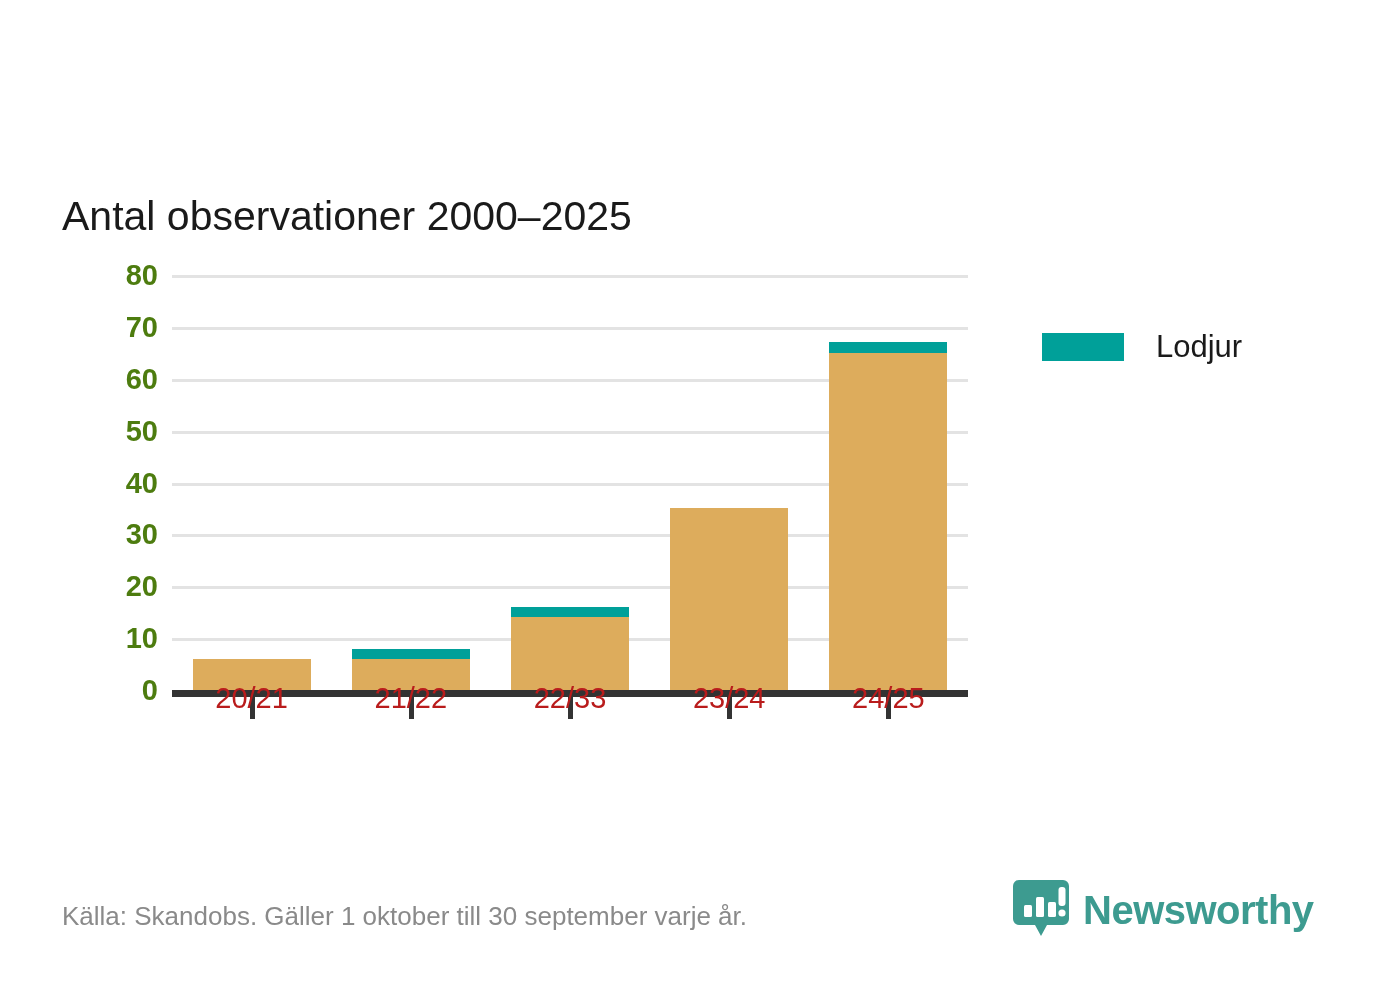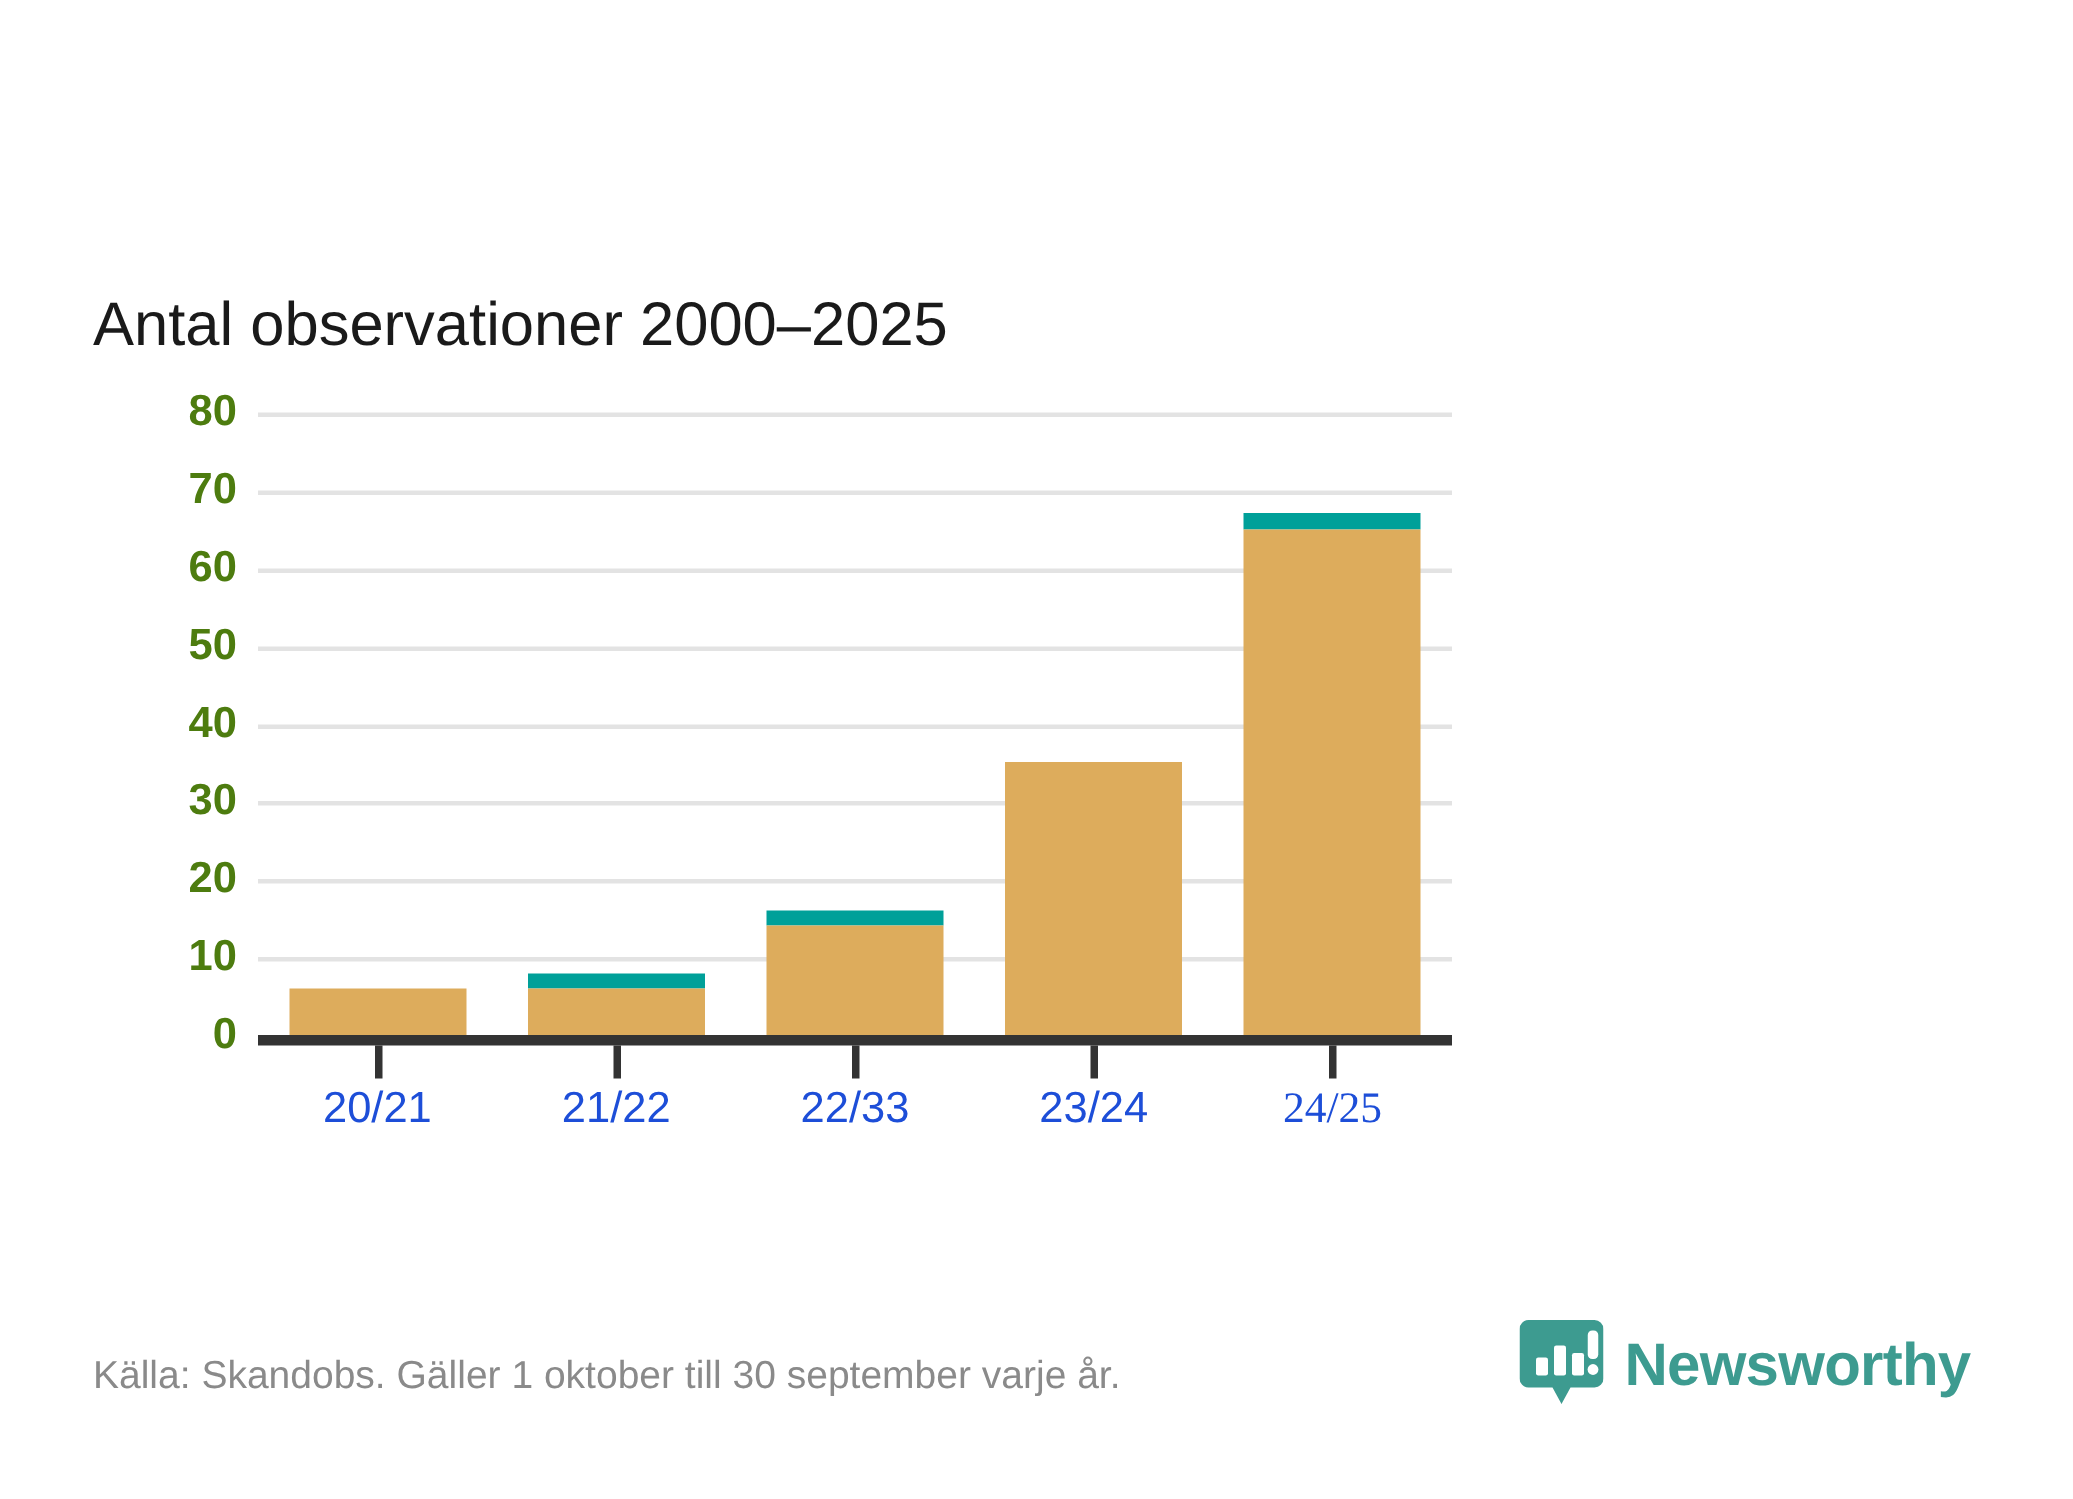--- a/index.html
+++ b/index.html
@@ -103,23 +103,23 @@
   .seg { width: 100%; }
   .tick {
     position: absolute;
     top: 697px;
     width: 5px;
     height: 22px;
     background: #333333;
   }
   .xlabel {
     position: absolute;
-    top: 723px;
+    top: 682px;
     font-size: 29px;
-    color: #1d4ed8;
+    color: #b91c1c;
     text-align: right;
     white-space: nowrap;
     transform: translateX(-50%);
   }
 
   
   .legend {
     position: absolute;
     left: 1042px;
     top: 318px;
@@ -221,25 +221,29 @@
     <div id="xaxis">
         <div class="tick" style="left: 249.6px;"></div>
         <div class="xlabel" style="left: 251.6px;">20/21</div>
         <div class="tick" style="left: 408.8px;"></div>
         <div class="xlabel" style="left: 410.8px;">21/22</div>
         <div class="tick" style="left: 568px;"></div>
         <div class="xlabel" style="left: 570px;">22/33</div>
         <div class="tick" style="left: 727.2px;"></div>
         <div class="xlabel" style="left: 729.2px;">23/24</div>
         <div class="tick" style="left: 886.4px;"></div>
-        <div class="xlabel" style="left: 888.4px; font-family: Liberation Serif, serif;">24/25</div>
+        <div class="xlabel" style="left: 888.4px;">24/25</div>
       </div>
   </div>
 
   <div class="legend" id="legend">
+      <div class="legend-row">
+        <span class="legend-swatch" style="background: rgb(0, 160, 153);"></span>
+        <span class="legend-text">Lodjur</span>
+      </div>
     </div>
 
   <div class="source">Källa: Skandobs. Gäller 1 oktober till 30 september varje år.</div>
 
   <div class="logo">
     <span class="logo-mark">
       <svg viewBox="0 0 56 64" width="56" height="64" aria-hidden="true">
         <path id="logo-bubble" d="M6 2 h44 a6 6 0 0 1 6 6 v33 a6 6 0 0 1 -6 6 h-16 l-6 11 l-6 -11 h-16 a6 6 0 0 1 -6 -6 v-33 a6 6 0 0 1 6 -6 z" fill="#3D9B90"></path>
         <rect x="11" y="27" width="8" height="12" rx="1.5" fill="#ffffff"></rect>
         <rect x="23" y="19" width="8" height="20" rx="1.5" fill="#ffffff"></rect>

